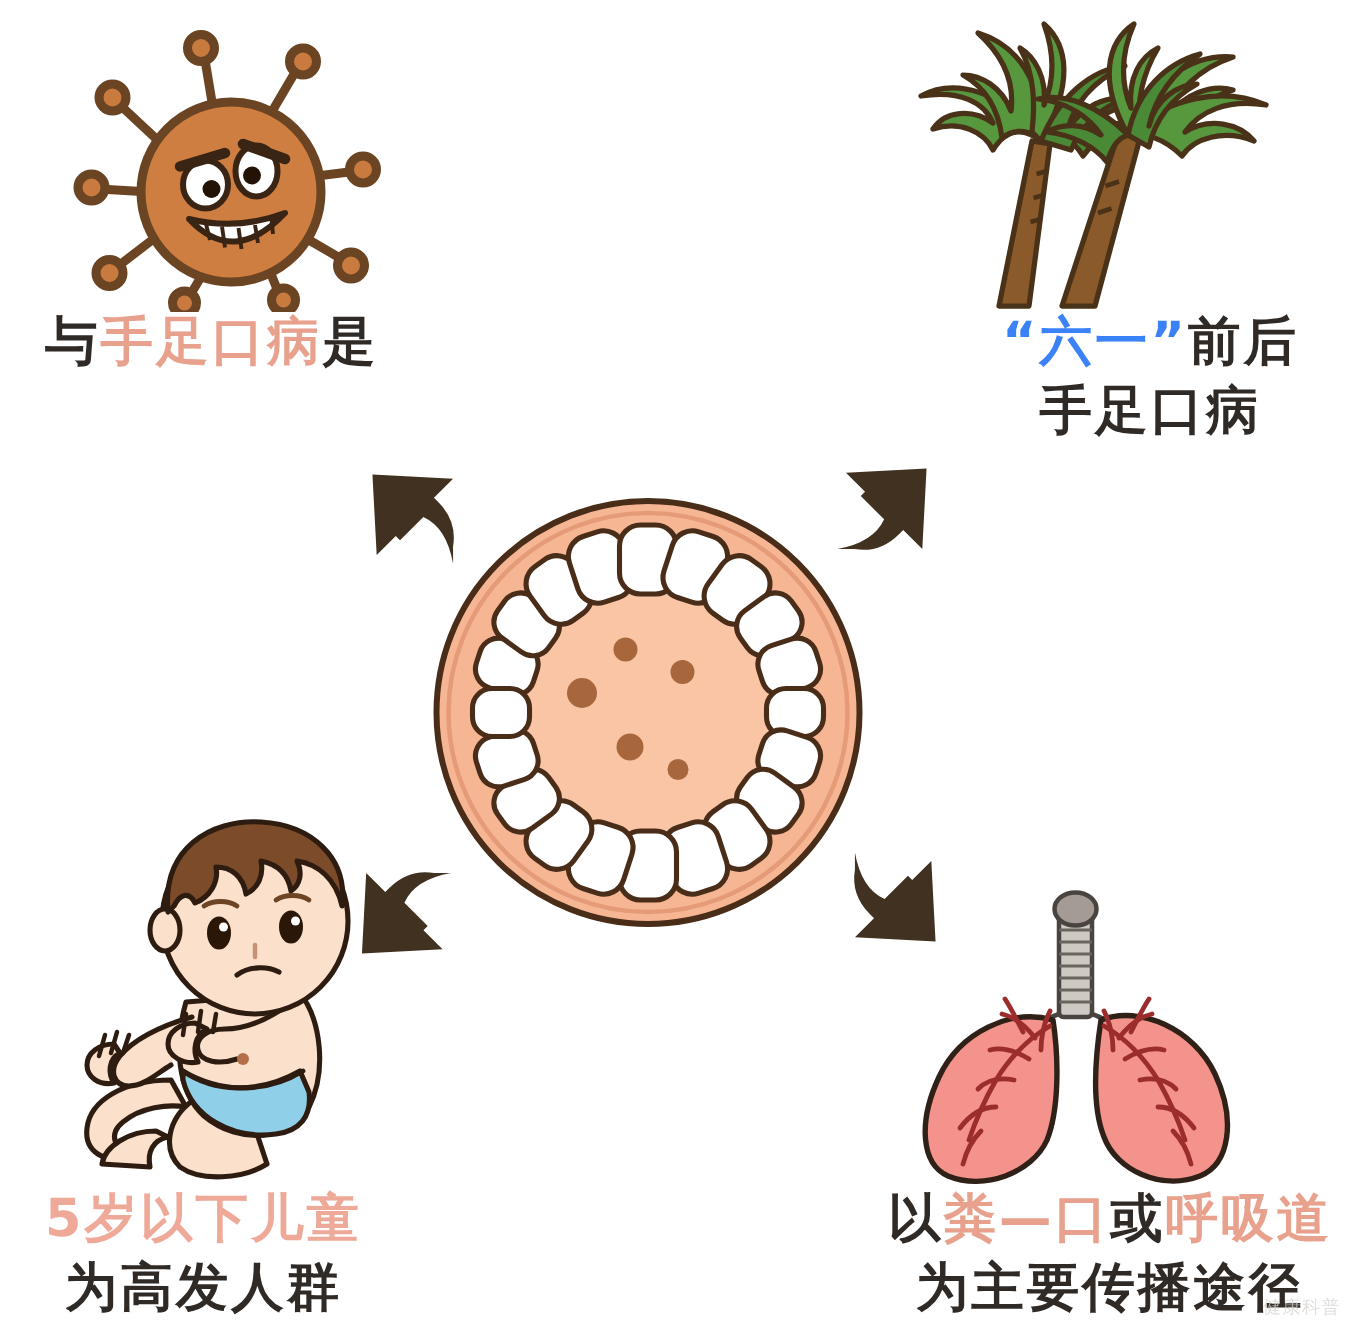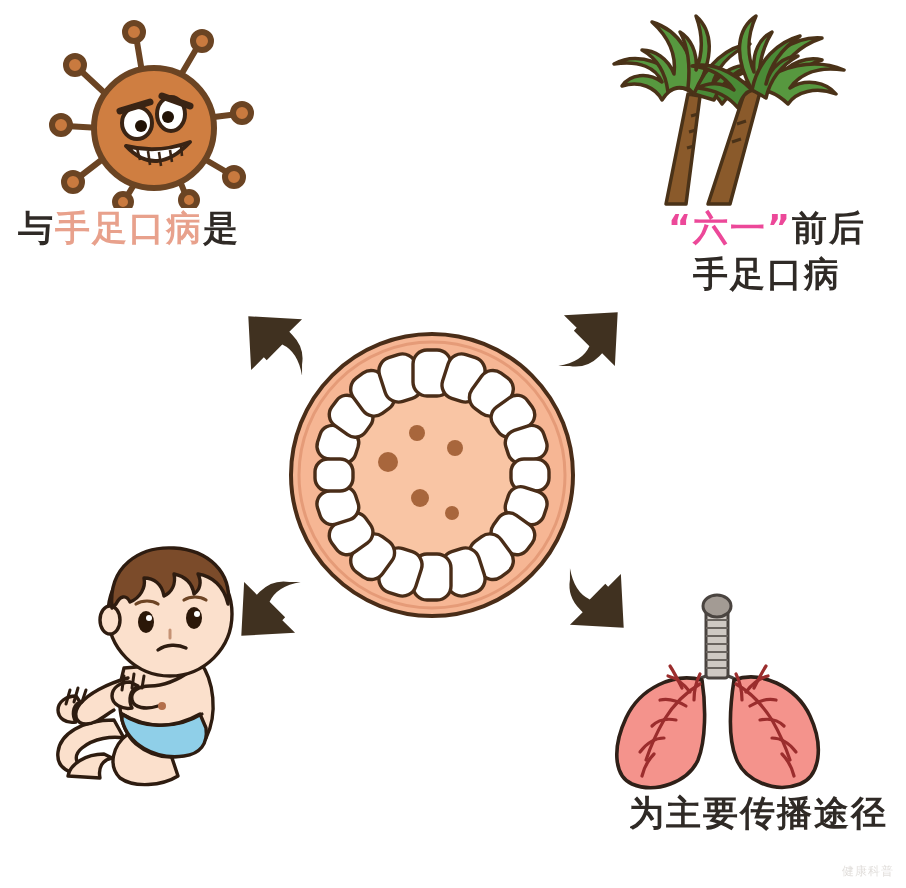--- a/index.html
+++ b/index.html
@@ -17,29 +17,29 @@
     font-size:35px;
     line-height:46px;
     font-weight:700;
     letter-spacing:2px;
     color:#2f2a26;
     white-space:nowrap;
     font-family:"DejaVu Sans","Liberation Sans",sans-serif;
   }
   .caption .line{display:block;}
   .hl-salmon{color:#e8a18c;}
-  .hl-brown{color:#ec4899;}
+  .hl-brown{color:#3b82f6;}
   .hl-pink{color:#efa998;}
 
   .cap-tl{left:18px;  top:205px;  text-align:left;}
   .cap-tr{right:40px; top:205px;  text-align:right;}
   .cap-bl{left:18px;  top:790px;  text-align:left;}
   .cap-br{right:18px; top:790px;  text-align:right;}
   .cap-tr .line, .cap-br .line{text-align:center;}
-  .cap-tl .line, .cap-bl .line{text-align:center;}
+  .cap-tl .line, .cap-bl .line{text-align:center;margin-left:12px;}
 
   
   .mouth{position:absolute;left:287px;top:330px;width:290px;height:290px;}
 
   
   .arrow{position:absolute;width:92px;height:92px;}
 
   
   .art-virus{position:absolute;left:38px;  top:18px;  width:220px;height:190px;}
   .art-palm {position:absolute;left:600px; top:8px;   width:285px;height:200px;}
@@ -345,20 +345,25 @@
 
   <div class="caption cap-tl">
     <span class="line"><span>与</span><span class="hl-salmon">手足口病</span><span>是</span></span>
   </div>
 
   <div class="caption cap-tr">
     <span class="line"><span class="hl-brown">“六一”</span><span>前后</span></span>
     <span class="line">手足口病</span>
   </div>
 
+  <div class="caption cap-bl">
+    <span class="line"><span class="hl-pink">5岁以下儿童</span></span>
+    <span class="line">为高发人群</span>
+  </div>
 
   <div class="caption cap-br">
+    <span class="line"><span>以</span><span class="hl-salmon">粪—口</span><span>或</span><span class="hl-salmon">呼吸道</span></span>
     <span class="line">为主要传播途径</span>
   </div>
 
   <div class="watermark">健康科普</div>
 
 </div>
 
 </body></html>

